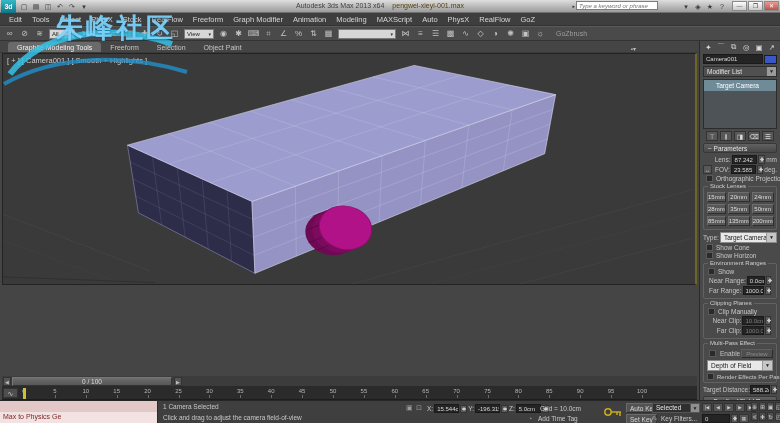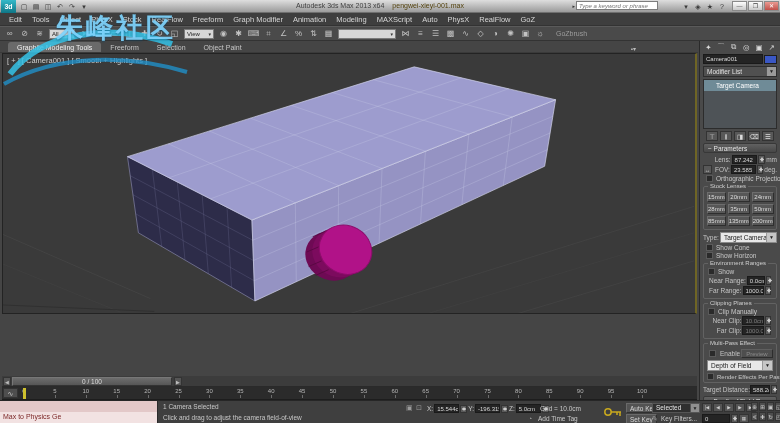--- a/index.html
+++ b/index.html
@@ -43,21 +43,21 @@
   .gozlabel{font-size:7px;color:#9d9d9d;margin-left:8px;}
 
   
   #ribbon{position:absolute;left:0;top:41px;width:698px;height:12px;background:#454545;
     display:flex;align-items:flex-end;padding-left:8px;border-bottom:1px solid #3a3a3a;}
   .rtab{font-size:7px;color:#c6c6c6;padding:2px 9px 1px;white-space:nowrap;}
   .rtab.active{background:#6a6a6a;color:#f2f2f2;border-radius:3px 3px 0 0;}
   .rbx{margin-left:auto;margin-right:62px;font-size:6px;color:#bbb;}
 
   
-  #viewport{position:absolute;left:2px;top:53px;width:695px;height:261px;background:#3a3a3a;
+  #viewport{position:absolute;left:2px;top:53px;width:695px;height:232px;background:#3a3a3a;
     border:1px solid #232323;border-right:2px solid #6f6524;}
   #scene{position:absolute;left:0;top:0;width:100%;height:100%;display:block;}
   .vplabel{position:absolute;left:4px;top:2px;font-size:7.5px;color:#cfcfcf;z-index:5;white-space:nowrap;}
 
   
   .wm{position:absolute;pointer-events:none;z-index:60;white-space:nowrap;}
   .wm-cn{left:56px;top:10px;font-size:27px;font-weight:bold;letter-spacing:3px;color:#7dd3fc;
     opacity:.92;text-shadow:0 1px 2px rgba(0,70,110,.55);}
   .wm-en{left:84px;top:42px;font-size:28px;font-weight:800;letter-spacing:1px;color:#4d4d4d;
     opacity:.95;text-shadow:1px 1px 0 #2c2c2c;}

